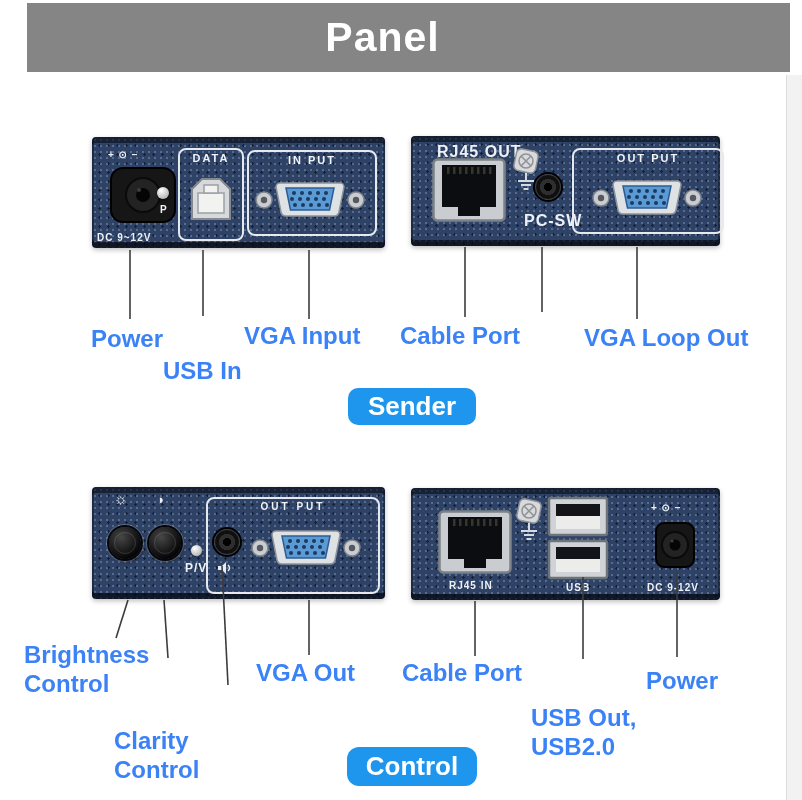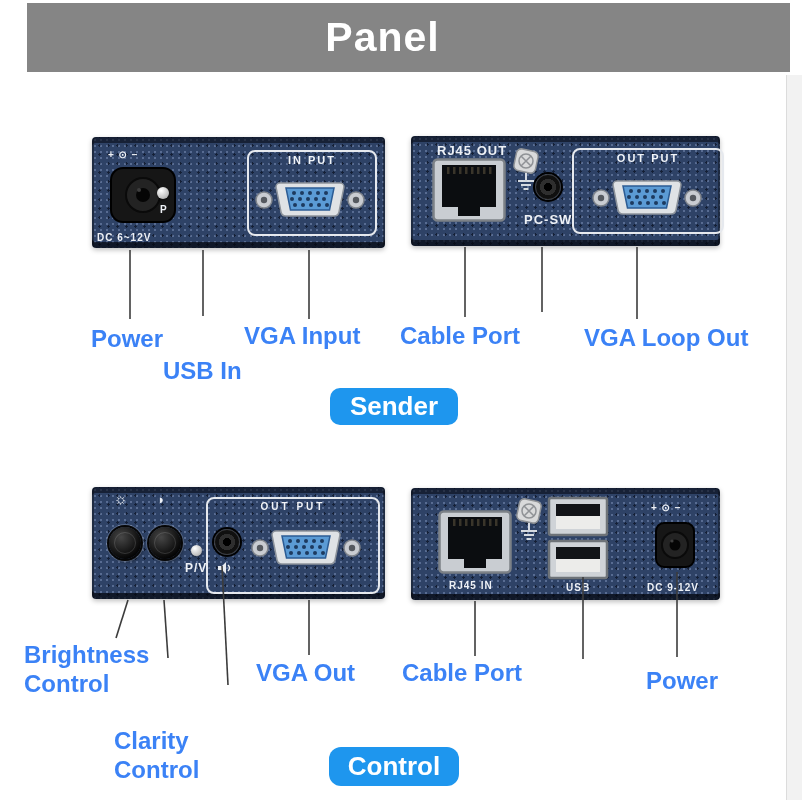--- a/index.html
+++ b/index.html
@@ -11,63 +11,71 @@
   .banner span{color:#fff;font-weight:bold;font-size:41px;letter-spacing:1px;}
   .gutter{position:absolute;left:786px;top:75px;width:16px;height:725px;background:#f2f2f2;border-left:1px solid #dcdcdc;}
   
   .panel{position:absolute;border-radius:4px;background-color:#2e4266;
     background-image:radial-gradient(rgba(140,160,200,.45) 1px,transparent 1.3px),
                      radial-gradient(rgba(8,14,28,.65) 1px,transparent 1.3px);
     background-size:6px 6px,9px 9px;background-position:0 0,3px 4px;
     box-shadow:inset 0 6px 0 rgba(8,12,22,.6),inset 0 -6px 0 rgba(4,7,14,.7),
                inset 2px 0 0 rgba(0,0,0,.35),inset -2px 0 0 rgba(0,0,0,.35),0 2px 5px rgba(0,0,0,.25);}
   .abs{position:absolute;}
-  .ptext{position:absolute;color:#eef1f6;font-weight:bold;font-size:13px;letter-spacing:1px;}
+  .ptext{position:absolute;color:#eef1f6;font-weight:bold;font-size:16px;letter-spacing:1px;}
   .pbox{position:absolute;border:2px solid #e6e9ee;border-radius:8px;}
   .pbox .boxlabel{position:absolute;top:2px;left:0;width:100%;text-align:center;color:#f1f4f8;
                   font-weight:bold;font-size:11px;letter-spacing:2px;}
   .led{position:absolute;width:12px;height:12px;border-radius:50%;
        background:radial-gradient(circle at 35% 30%,#ffffff,#c6c6c6 60%,#999);box-shadow:0 1px 2px rgba(0,0,0,.5);}
   .jack{position:absolute;width:26px;height:26px;border-radius:50%;border:1px solid #3c3c3c;
         background:radial-gradient(circle,#000 0 4px,#2e2e2e 4px 8px,#101010 8px);
         box-shadow:0 0 0 2px #000,0 1px 3px rgba(0,0,0,.6);box-sizing:border-box;}
   .knob{position:absolute;width:32px;height:32px;border-radius:50%;
         background:radial-gradient(circle at 38% 32%,#474747,#141414 55%,#000 80%);
         box-shadow:0 0 0 2px #060606,0 0 0 3px rgba(205,215,235,.25),2px 3px 4px rgba(0,0,0,.45);}
   .knob::after{content:"";position:absolute;inset:5px;border-radius:50%;border:1px solid rgba(255,255,255,.14);}
   .glyph{position:absolute;color:#eef1f6;}
   .pol{position:absolute;color:#eef1f6;font-size:10px;font-weight:bold;letter-spacing:1px;white-space:nowrap;}
   
   .callout{position:absolute;color:#3b82f6;font-weight:bold;font-size:24px;line-height:29px;white-space:pre-line;}
   .badge{position:absolute;background:#1e96ee;color:#fff;font-weight:bold;font-size:26px;
-         display:flex;align-items:center;justify-content:center;border-radius:10px;}
+         display:flex;align-items:center;justify-content:center;border-radius:10px;margin-left:18px;}
   .leaders{position:absolute;left:0;top:0;pointer-events:none;}
 </style>
 </head>
 <body>
 
 <div class="page">
 
   <header class="banner">
     <span>Panel</span>
   </header>
   <div class="gutter"></div>
 
   <div class="panel" style="left:92px;top:137px;width:293px;height:111px">
     <span class="pol" style="left:16px;top:12px">+ ⊙ −</span>
     <svg class="abs" style="left:18px;top:30px" width="66" height="56" viewBox="0 0 66 56">
       <rect x="1" y="1" width="64" height="54" rx="12" fill="#161616" stroke="#000" stroke-width="2"></rect>
       <circle cx="33" cy="28" r="17" fill="#232323" stroke="#0a0a0a" stroke-width="2"></circle>
       <circle cx="33" cy="28" r="7" fill="#050505"></circle>
         <circle cx="29" cy="23" r="2" fill="#3d3d3d"></circle>
     </svg>
-    <span class="ptext" style="left:5px;top:95px;font-size:10px">DC 6~12V</span>
+    <span class="ptext" style="left:5px;top:95px;font-size:10px">DC 9~12V</span>
     <span class="led" style="left:65px;top:50px"></span>
     <span class="ptext" style="left:68px;top:67px;font-size:10px">P</span>
 
+    <div class="pbox" style="left:86px;top:11px;width:62px;height:89px">
+      <span class="boxlabel">DATA</span>
+      <svg class="abs" style="left:9px;top:26px" width="44" height="46" viewBox="0 0 44 46">
+        <path d="M3 13 L13 3 H31 L41 13 V43 H3 Z" fill="#d7dadd" stroke="#85898e" stroke-width="2"></path>
+        <rect x="9" y="17" width="26" height="20" fill="#f2f2f0" stroke="#9aa0a5" stroke-width="1.5"></rect>
+        <rect x="15" y="9" width="14" height="8" fill="#f2f2f0" stroke="#9aa0a5" stroke-width="1.5"></rect>
+      </svg>
+    </div>
 
     <div class="pbox" style="left:155px;top:13px;width:126px;height:82px">
       <span class="boxlabel">IN PUT</span>
       <svg class="abs" style="left:5px;top:24px" width="112" height="46" viewBox="0 0 112 46">
         <circle cx="10" cy="24" r="8" fill="#c9ccd1" stroke="#80858c" stroke-width="1.5"></circle>
           <circle cx="10" cy="24" r="3.2" fill="#55595f"></circle>
         <circle cx="102" cy="24" r="8" fill="#c9ccd1" stroke="#80858c" stroke-width="1.5"></circle>
           <circle cx="102" cy="24" r="3.2" fill="#55595f"></circle>
         <path d="M26 7 H86 A4 4 0 0 1 90 11 L85 36 A5 5 0 0 1 80 40 H32 A5 5 0 0 1 27 36 L22 11 A4 4 0 0 1 26 7 Z" fill="#dfe2e5" stroke="#8d939b" stroke-width="1.5"></path>
         <path d="M32 12 H80 L75.5 34 H36.5 Z" fill="#5b9bd5" stroke="#2c5c94" stroke-width="1.5"></path>
@@ -273,18 +281,20 @@
   <div class="badge" style="left:330px;top:388px;width:128px;height:37px">
     <span>Sender</span>
   </div>
 
   <span class="callout" style="left:24px;top:640px">Brightness
 Control</span>
   <span class="callout" style="left:114px;top:726px">Clarity
 Control</span>
   <span class="callout" style="left:256px;top:658px">VGA Out</span>
   <span class="callout" style="left:402px;top:658px">Cable Port</span>
+  <span class="callout" style="left:531px;top:703px">USB Out,
+USB2.0</span>
   <span class="callout" style="left:646px;top:666px">Power</span>
   <div class="badge" style="left:329px;top:747px;width:130px;height:39px;border-radius:12px">
     <span>Control</span>
   </div>
 
 </div>
 
 </body></html>

